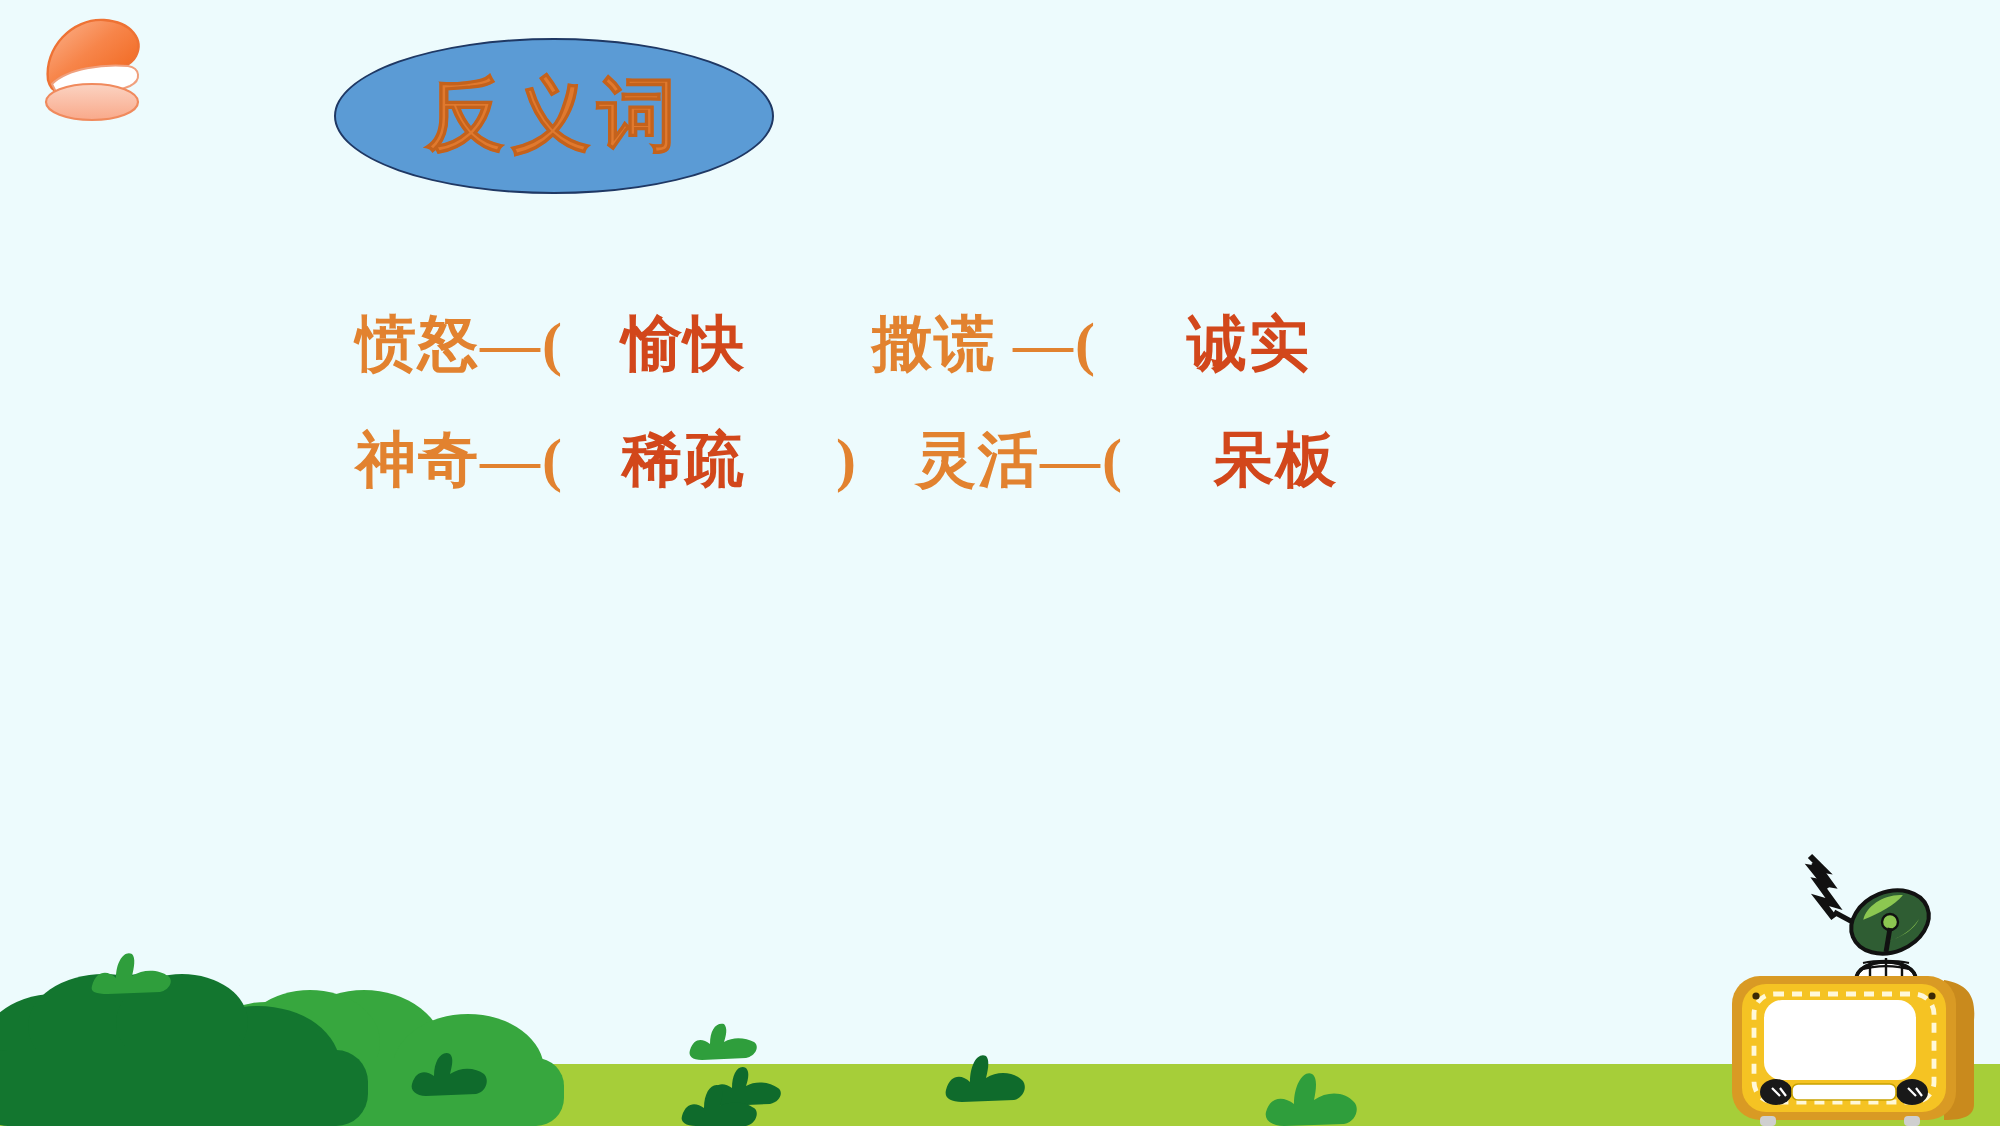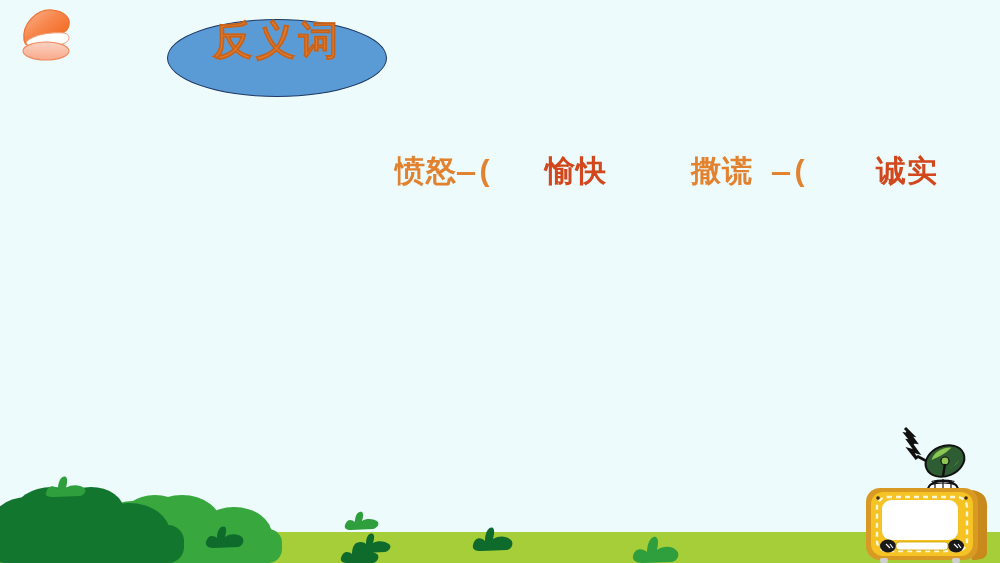--- a/index.html
+++ b/index.html
@@ -62,21 +62,21 @@
   .title-ellipse {
     position: absolute;
     left: 167px;
     top: 19px;
     width: 218px;
     height: 76px;
     background: #5b9bd5;
     border: 1.5px solid #1f3864;
     border-radius: 50%;
     display: flex;
-    align-items: flex-start;
+    align-items: center;
     justify-content: center;
   }
   .title-text {
     font-family: "DejaVu Sans", "Liberation Sans", sans-serif;
     font-size: 40px;
     font-weight: bold;
     color: #e0792e;
     letter-spacing: 3px;
     line-height: 1;
     -webkit-text-stroke: 0.4px #c4621c;
@@ -88,22 +88,21 @@
     left: 178px;
     top: 144px;
     width: 760px;
   }
   .ex-line {
     white-space: nowrap;
     line-height: 58px;
     height: 58px;
     font-size: 30px;
     font-weight: bold;
-    font-family: Liberation Mono, monospace;
-    text-align: right;
+    font-family: Liberation Serif, serif;
   }
   .q {
     color: #e2822f;
     letter-spacing: 1px;
   }
   .a {
     color: #d2471b;
     letter-spacing: 1px;
   }
   .sp-sm { display: inline-block; width: 14px; }
@@ -152,20 +151,31 @@
     <div class="ex-line">
       <span class="q">愤怒—(</span>
       <span class="sp-sm"></span>
       <span class="a">愉快</span>
       <span class="sp-lg"></span>
       <span class="q">撒谎 —(</span>
       <span class="sp-md"></span>
       <span class="a">诚实</span>
     </div>
 
+    <div class="ex-line">
+      <span class="q">神奇—(</span>
+      <span class="sp-sm"></span>
+      <span class="a">稀疏</span>
+      <span class="sp-md"></span>
+      <span class="q">)</span>
+      <span class="sp-sm"></span>
+      <span class="q">灵活—(</span>
+      <span class="sp-md"></span>
+      <span class="a">呆板</span>
+    </div>
 
 
   </div>
 
   <div class="grass-band"></div>
 
   <div class="bush-light-wrap">
     <div class="lobe" style="left:0px;   bottom:0px;  width:74px; height:62px;"></div>
     <div class="lobe" style="left:46px;  bottom:6px;  width:80px; height:62px;"></div>
     <div class="lobe" style="left:100px; bottom:0px;  width:76px; height:56px;"></div>

